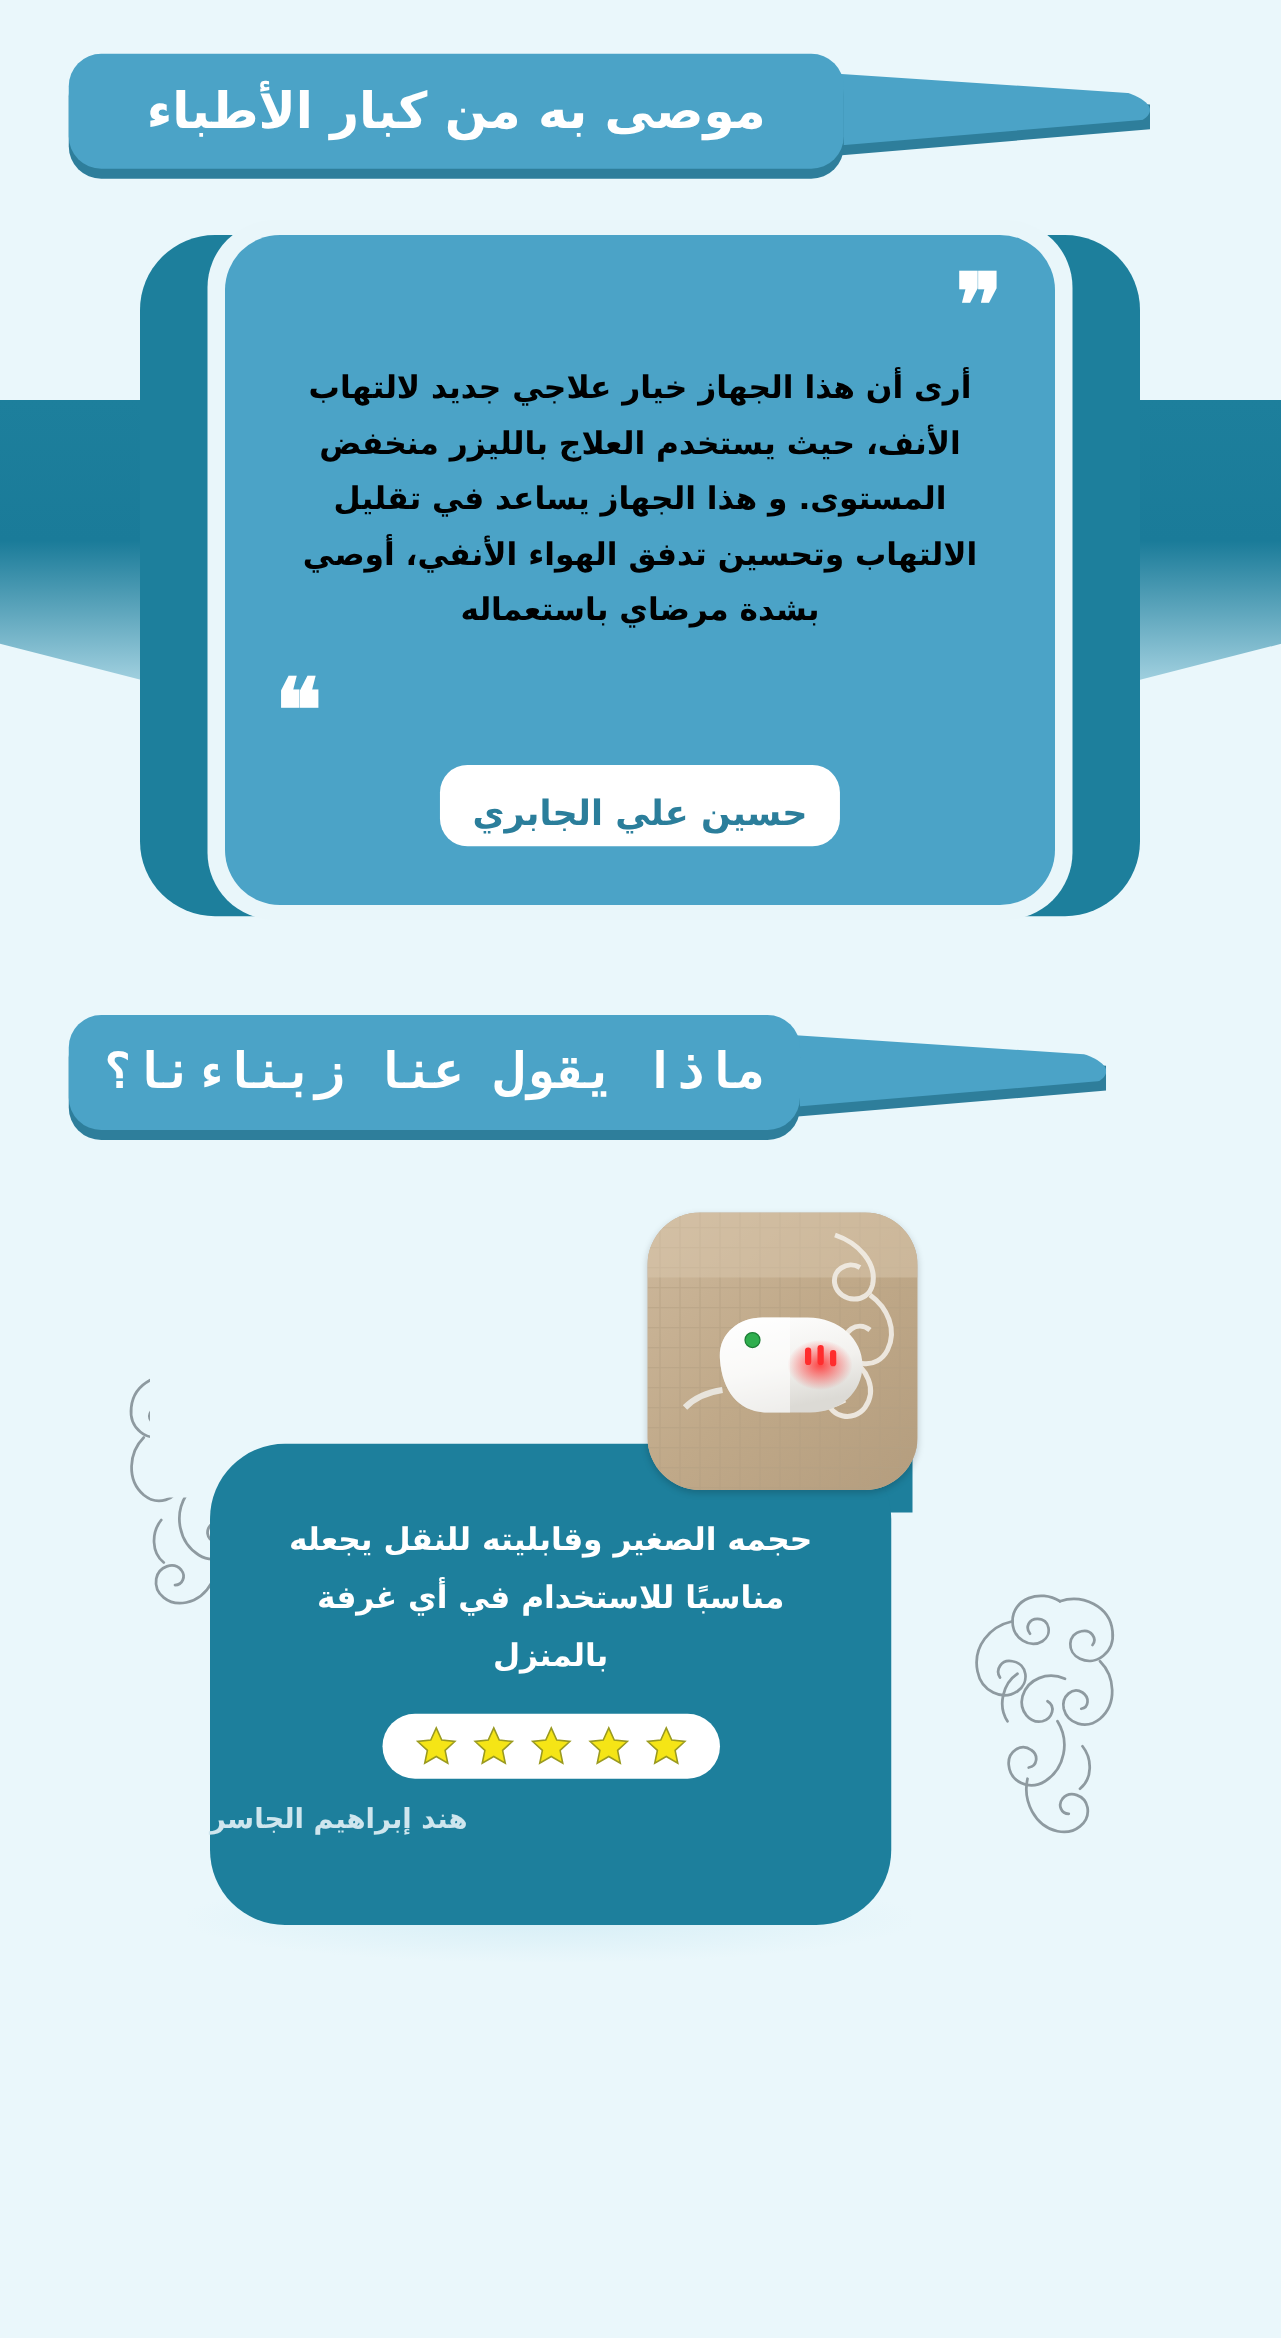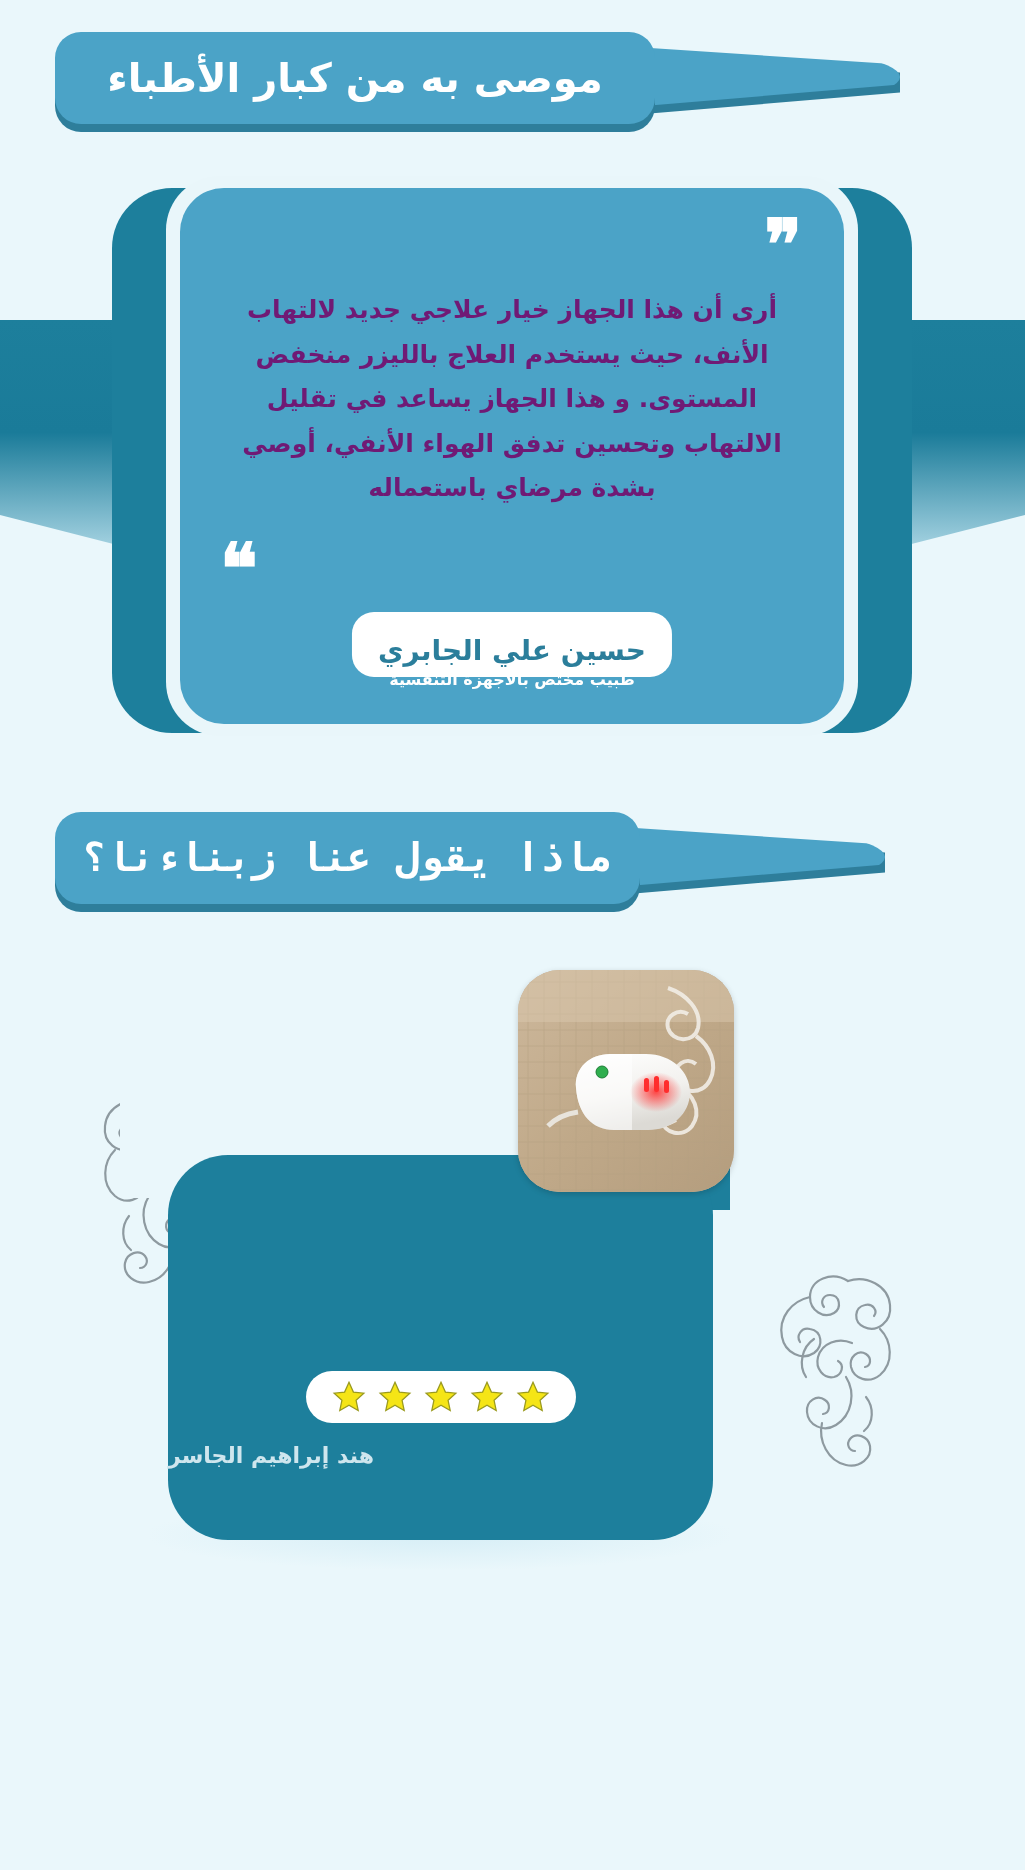--- a/index.html
+++ b/index.html
@@ -31,21 +31,21 @@
   }
   .banner .plate{
     position:absolute;left:0;top:0;width:100%;height:92px;
     background:var(--accent);border-radius:26px;z-index:3;
     display:flex;align-items:center;justify-content:center;
   }
   .banner .label{
     color:#ffffff;font-size:40px;font-weight:bold;letter-spacing:0px;
     white-space:nowrap;
   }
-  #banner-top{left:55px;top:32px;width:600px;--accent:#4ba3c7;--accent-dark:#2e7e9b;}
+  #banner-top{left:55px;top:43px;width:600px;padding-left:20px;--accent:#4ba3c7;--accent-dark:#2e7e9b;}
   #banner-bottom{left:55px;top:812px;width:585px;font-family:Liberation Mono, monospace;--accent:#4ba3c7;--accent-dark:#2e7e9b;}
 
   
   #doctor-block{position:absolute;left:0;top:170px;width:1025px;height:610px;}
 
   .wing{position:absolute;top:150px;height:250px;width:215px;}
   .wing-left{left:0;
     background:linear-gradient(180deg,#1d7f9c 0%,#1a7b99 45%,#bfe3ef 100%);
     border-radius:0 24px 24px 0;
     clip-path:polygon(0 0, 100% 0, 100% 100%, 0 78%);
@@ -75,21 +75,21 @@
     font-family:"DejaVu Serif","Liberation Serif",serif;
   }
   .quote-close{
     position:absolute;left:40px;top:360px;
     color:#ffffff;font-size:70px;line-height:.6;font-weight:bold;
     font-family:"DejaVu Serif","Liberation Serif",serif;
   }
 
   .quote-text{
     position:absolute;right:56px;left:56px;top:100px;
-    color:#701a75;font-size:25px;font-weight:bold;line-height:1.78;
+    color:#000000;font-size:25px;font-weight:bold;line-height:1.78;
     text-align:center;
   }
 
   .name-badge{
     position:absolute;left:50%;transform:translateX(-50%);top:424px;
     background:#ffffff;border-radius:22px;padding:22px 26px 10px;
     color:#2b7e9b;font-size:28px;font-weight:bold;white-space:nowrap;
   }
   .name-sub{
     position:absolute;left:0;right:0;top:482px;text-align:center;
@@ -172,21 +172,20 @@
     <div class="card-back"></div>
     <div class="card-mid"></div>
 
     <div class="card-front">
       <span class="quote-open">❞</span>
       <span class="quote-close">❝</span>
 
       <div class="quote-text">أرى أن هذا الجهاز خيار علاجي جديد لالتهاب الأنف، حيث يستخدم العلاج بالليزر منخفض المستوى. و هذا الجهاز يساعد في تقليل الالتهاب وتحسين تدفق الهواء الأنفي، أوصي بشدة مرضاي باستعماله</div>
 
       <div class="name-badge">حسين علي الجابري</div>
-      <div class="name-sub">طبيب مختص بالأجهزة التنفسية</div>
     </div>
   </div>
 
   <div class="banner" id="banner-bottom">
     <div class="tail-shadow"></div>
     <div class="tail"></div>
     <div class="plate-shadow"></div>
     <div class="plate">
       <span class="label">ماذا يقول عنا زبناءنا؟</span>
     </div>
@@ -251,20 +250,21 @@
           <ellipse cx="138" cy="122" rx="26" ry="20" fill="url(#redglow)" opacity="0.85"></ellipse>
           <rect x="126" y="108" width="5" height="14" rx="2.5" fill="#ff2d2d"></rect>
           <rect x="136" y="106" width="5" height="16" rx="2.5" fill="#ff2d2d"></rect>
           <rect x="146" y="110" width="5" height="13" rx="2.5" fill="#ff2d2d"></rect>
           <path d="M60 142c-14 2-24 8-30 14" stroke="#e8e4dc" stroke-width="5" fill="none"></path>
         </g>
       </svg>
     </div>
 
     <div class="cust-card">
+      <div class="cust-text">حجمه الصغير وقابليته للنقل يجعله مناسبًا للاستخدام في أي غرفة بالمنزل</div>
 
       <div class="stars-pill">
         <svg class="star" viewBox="0 0 24 24">
             <path d="M12 1.6l3.1 6.9 7.4.8-5.5 5 1.5 7.3L12 17.8 5.5 21.6 7 14.3 1.5 9.3l7.4-.8z" fill="#f5e516" stroke="#9a9a20" stroke-width="0.9"></path>
           </svg>
         <svg class="star" viewBox="0 0 24 24">
             <path d="M12 1.6l3.1 6.9 7.4.8-5.5 5 1.5 7.3L12 17.8 5.5 21.6 7 14.3 1.5 9.3l7.4-.8z" fill="#f5e516" stroke="#9a9a20" stroke-width="0.9"></path>
           </svg>
         <svg class="star" viewBox="0 0 24 24">
             <path d="M12 1.6l3.1 6.9 7.4.8-5.5 5 1.5 7.3L12 17.8 5.5 21.6 7 14.3 1.5 9.3l7.4-.8z" fill="#f5e516" stroke="#9a9a20" stroke-width="0.9"></path>

